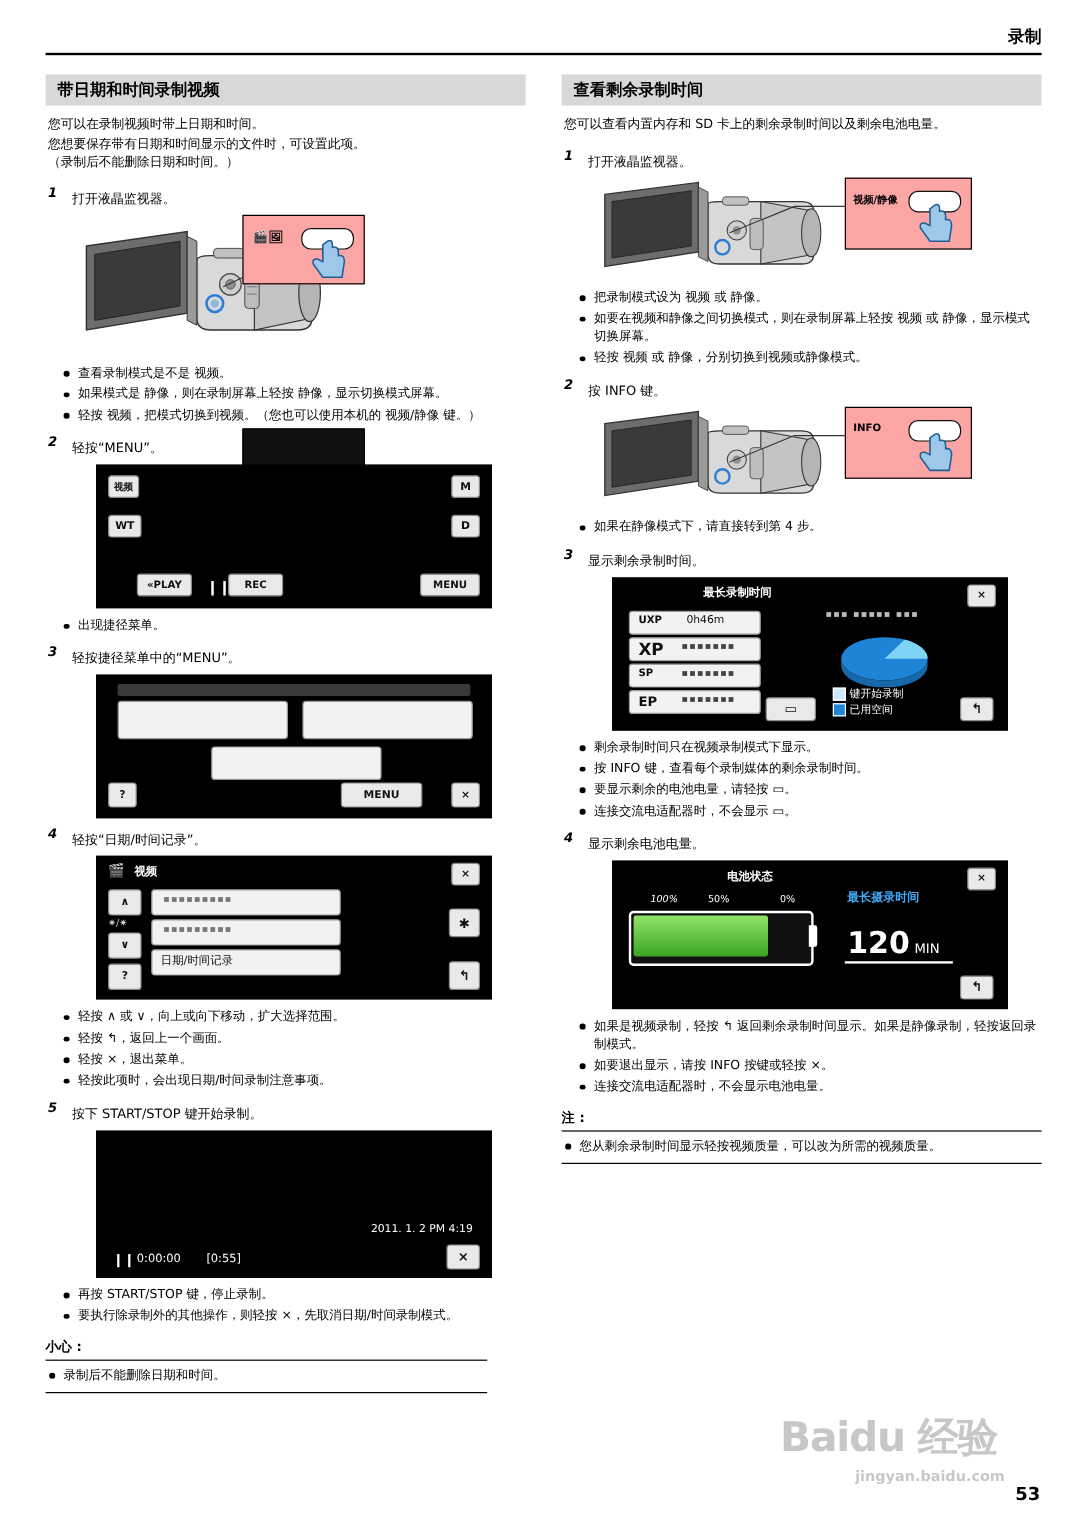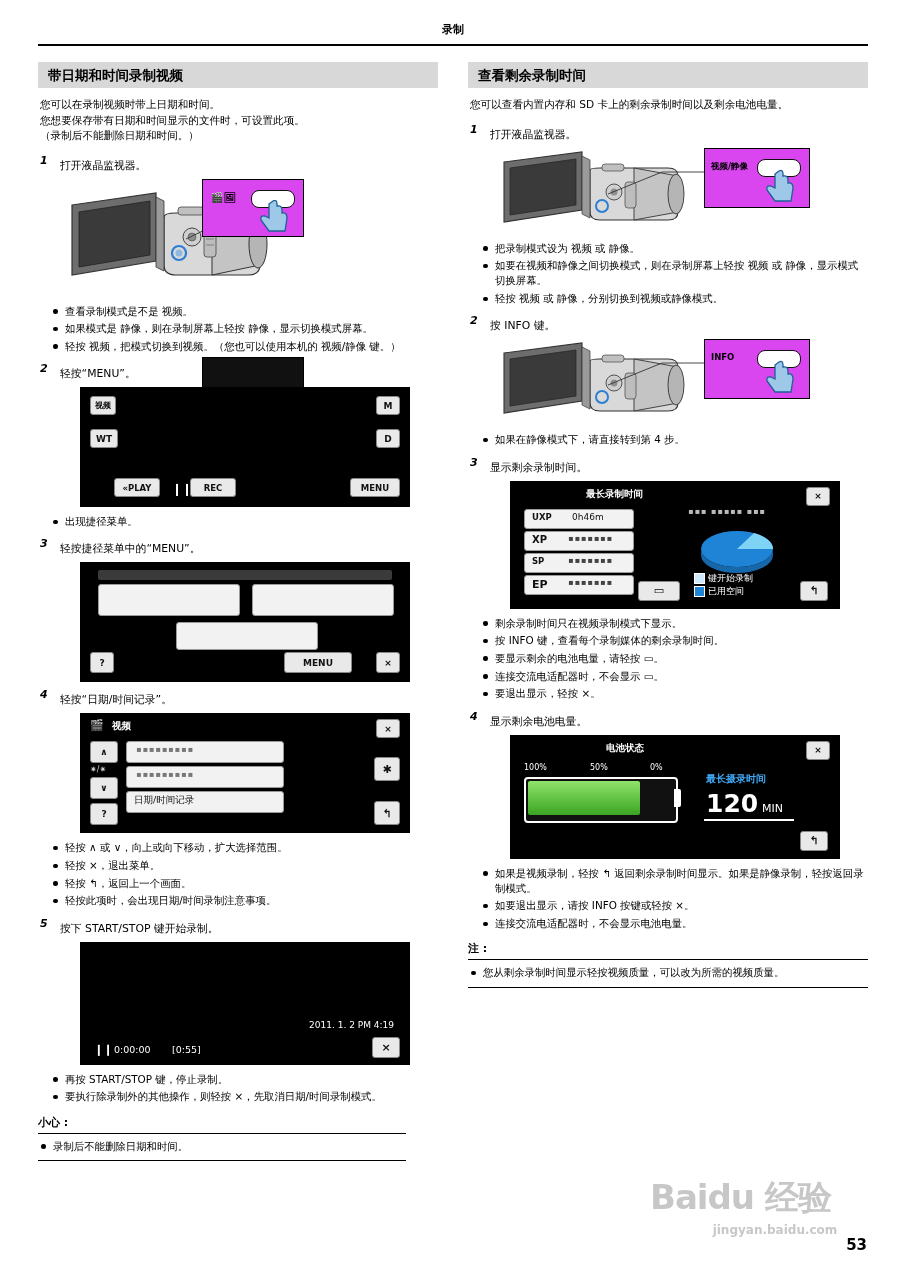--- a/index.html
+++ b/index.html
@@ -9,21 +9,21 @@
     font-family:"DejaVu Sans","Liberation Sans",sans-serif;
     color:#000;
     position:relative;
     overflow:hidden;
   }
   .page{position:relative;width:905px;height:1280px;}
 
   
   .hdr{
     position:absolute;left:38px;top:22px;width:830px;
-    text-align:center;font-size:11px;font-weight:bold;color:#000;
+    text-align:right;font-size:14px;font-weight:bold;color:#000;
   }
   .hdr-rule{
     position:absolute;left:38px;top:44px;width:830px;height:2px;background:#000;
   }
 
   
   .col{position:absolute;top:62px;width:400px;}
   .col-left{left:38px;}
   .col-right{left:468px;}
 
@@ -51,21 +51,21 @@
   .bl:before{
     content:"";position:absolute;left:1px;top:5.5px;width:4.5px;height:4.5px;border-radius:50%;
     background:#000;
   }
 
   
   .fig{position:relative;margin:4px 0 6px 14px;}
 
   
   .callout{
-    position:absolute;background:#d946ef;border:1.6px solid #000;
+    position:absolute;background:#fca5a5;border:1.6px solid #000;
   }
 
   
   .lcd{
     background:#000;position:relative;
   }
   .lcd-btn{
     position:absolute;background:#e9e9e9;border:1px solid #888;border-radius:3px;
     color:#111;font-size:9px;font-weight:bold;text-align:center;
     display:flex;align-items:center;justify-content:center;
@@ -222,22 +222,22 @@
       <div style="position:absolute;left:56px;top:57px;font-size:8px;color:#777;letter-spacing:1px;">▪▪▪▪▪▪▪▪▪</div>
       <div class="lcd-white" style="left:46px;top:78px;width:156px;height:20px;"></div>
       <div style="position:absolute;left:54px;top:81px;font-size:9.5px;color:#111;">日期/时间记录</div>
 
       <div class="lcd-btn" style="right:10px;top:44px;width:24px;height:22px;font-size:11px;">✱</div>
       <div class="lcd-btn" style="right:10px;top:88px;width:24px;height:22px;font-size:11px;">↰</div>
     </div>
 
     <div class="bullets">
       <div class="bl">轻按 ∧ 或 ∨，向上或向下移动，扩大选择范围。</div>
+      <div class="bl">轻按 ↰，返回上一个画面。</div>
       <div class="bl">轻按 ×，退出菜单。</div>
-      <div class="bl">轻按 ↰，返回上一个画面。</div>
       <div class="bl">轻按此项时，会出现日期/时间录制注意事项。</div>
     </div>
 
     <div class="step">
       <span class="num">5</span>
       <span class="txt">按下 START/STOP 键开始录制。</span>
     </div>
 
     <div class="fig lcd" style="width:330px;height:123px;margin-left:42px;">
       <div style="position:absolute;right:16px;top:78px;color:#fff;font-size:9px;">2011. 1. 2   PM 4:19</div>
@@ -342,21 +342,21 @@
     <div class="fig lcd" style="width:330px;height:128px;margin-left:42px;">
       <div class="lcd-title" style="left:76px;top:7px;">最长录制时间</div>
       <div class="lcd-btn" style="right:10px;top:6px;width:22px;height:17px;">×</div>
       <div style="position:absolute;left:178px;top:26px;font-size:8px;color:#bbb;letter-spacing:1px;">▪▪▪ ▪▪▪▪▪ ▪▪▪</div>
 
       <div class="lcd-white" style="left:14px;top:28px;width:108px;height:18px;"></div>
       <div style="position:absolute;left:22px;top:31px;font-size:8.5px;font-weight:bold;color:#111;">UXP</div>
       <div style="position:absolute;left:62px;top:31px;font-size:9px;color:#111;">0h46m</div>
 
       <div class="lcd-white" style="left:14px;top:50px;width:108px;height:18px;"></div>
-      <div style="position:absolute;left:22px;top:53px;font-size:10px;font-weight:bold;color:#111;">XP</div>
+      <div style="position:absolute;left:22px;top:53px;font-size:14px;font-weight:bold;color:#111;">XP</div>
       <div style="position:absolute;left:58px;top:53px;font-size:8px;color:#444;letter-spacing:1px;">▪▪▪▪▪▪▪</div>
 
       <div class="lcd-white" style="left:14px;top:72px;width:108px;height:18px;"></div>
       <div style="position:absolute;left:22px;top:75px;font-size:8.5px;font-weight:bold;color:#111;">SP</div>
       <div style="position:absolute;left:58px;top:75px;font-size:8px;color:#444;letter-spacing:1px;">▪▪▪▪▪▪▪</div>
 
       <div class="lcd-white" style="left:14px;top:94px;width:108px;height:18px;"></div>
       <div style="position:absolute;left:22px;top:97px;font-size:11px;font-weight:bold;color:#111;">EP</div>
       <div style="position:absolute;left:58px;top:97px;font-size:8px;color:#444;letter-spacing:1px;">▪▪▪▪▪▪▪</div>
 
@@ -373,41 +373,40 @@
 
       <div class="lcd-btn" style="left:128px;bottom:8px;width:40px;height:18px;font-size:11px;">▭</div>
       <div class="lcd-btn" style="right:12px;bottom:8px;width:26px;height:18px;font-size:11px;">↰</div>
     </div>
 
     <div class="bullets">
       <div class="bl">剩余录制时间只在视频录制模式下显示。</div>
       <div class="bl">按 INFO 键，查看每个录制媒体的剩余录制时间。</div>
       <div class="bl">要显示剩余的电池电量，请轻按 ▭。</div>
       <div class="bl">连接交流电适配器时，不会显示 ▭。</div>
-      <div class="bl">要退出显示，轻按 ×。</div>
     </div>
 
     <div class="step">
       <span class="num">4</span>
       <span class="txt">显示剩余电池电量。</span>
     </div>
 
     <div class="fig lcd" style="width:330px;height:124px;margin-left:42px;">
       <div class="lcd-title" style="left:96px;top:7px;">电池状态</div>
       <div class="lcd-btn" style="right:10px;top:6px;width:22px;height:17px;">×</div>
 
-      <div style="position:absolute;left:14px;top:28px;color:#fff;font-size:8px;">100%</div>
+      <div style="position:absolute;left:32px;top:28px;color:#fff;font-size:8px;font-style:italic;">100%</div>
       <div style="position:absolute;left:80px;top:28px;color:#fff;font-size:8px;">50%</div>
       <div style="position:absolute;left:140px;top:28px;color:#fff;font-size:8px;">0%</div>
 
       <div style="position:absolute;left:14px;top:42px;width:150px;height:42px;border:2px solid #fff;border-radius:4px;background:#111;"></div>
       <div style="position:absolute;left:18px;top:46px;width:112px;height:34px;background:linear-gradient(180deg,#8fe36a,#3ba523);border-radius:2px;"></div>
       <div style="position:absolute;left:164px;top:54px;width:7px;height:18px;background:#fff;border-radius:0 2px 2px 0;"></div>
 
-      <div style="position:absolute;left:196px;top:37px;color:#3fa9f5;font-size:10px;font-weight:bold;">最长摄录时间</div>
+      <div style="position:absolute;left:196px;top:24px;color:#3fa9f5;font-size:10px;font-weight:bold;">最长摄录时间</div>
       <div style="position:absolute;left:196px;top:54px;color:#fff;font-size:25px;font-weight:bold;">120</div>
       <div style="position:absolute;left:252px;top:67px;color:#fff;font-size:11px;">MIN</div>
       <div style="position:absolute;left:194px;top:84px;width:90px;height:2px;background:#fff;"></div>
 
       <div class="lcd-btn" style="right:12px;bottom:8px;width:26px;height:18px;font-size:11px;">↰</div>
     </div>
 
     <div class="bullets">
       <div class="bl">如果是视频录制，轻按 ↰ 返回剩余录制时间显示。如果是静像录制，轻按返回录制模式。</div>
       <div class="bl">如要退出显示，请按 INFO 按键或轻按 ×。</div>

